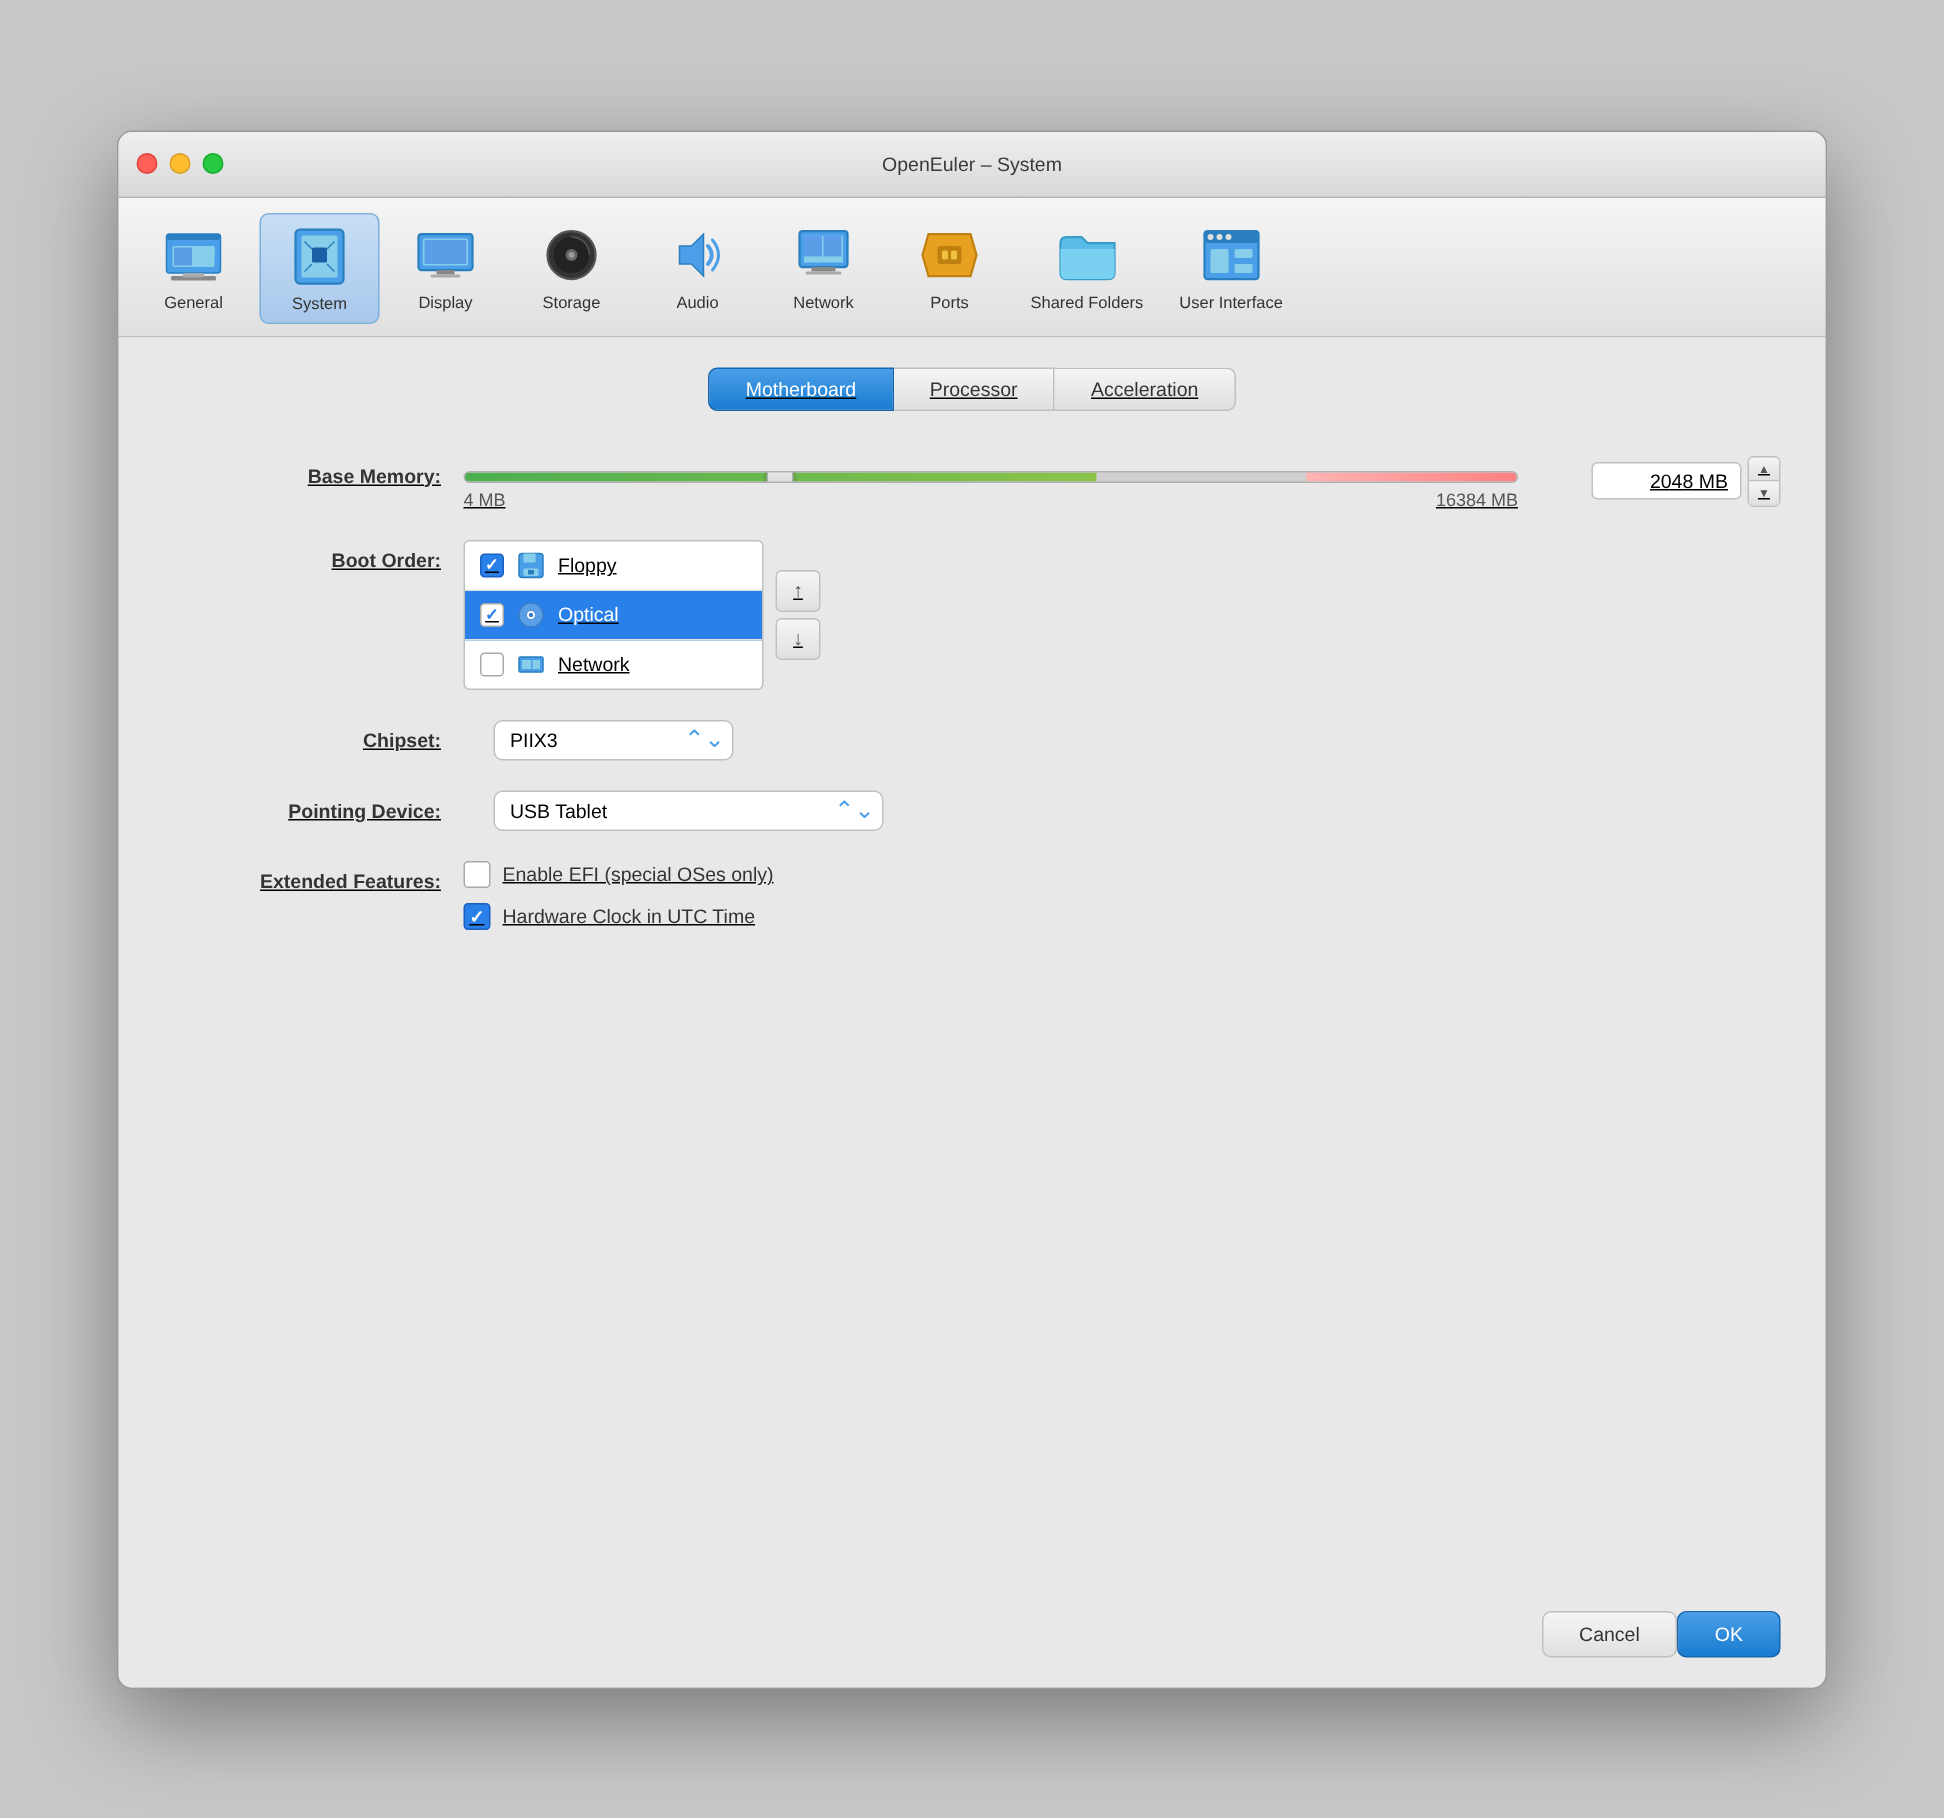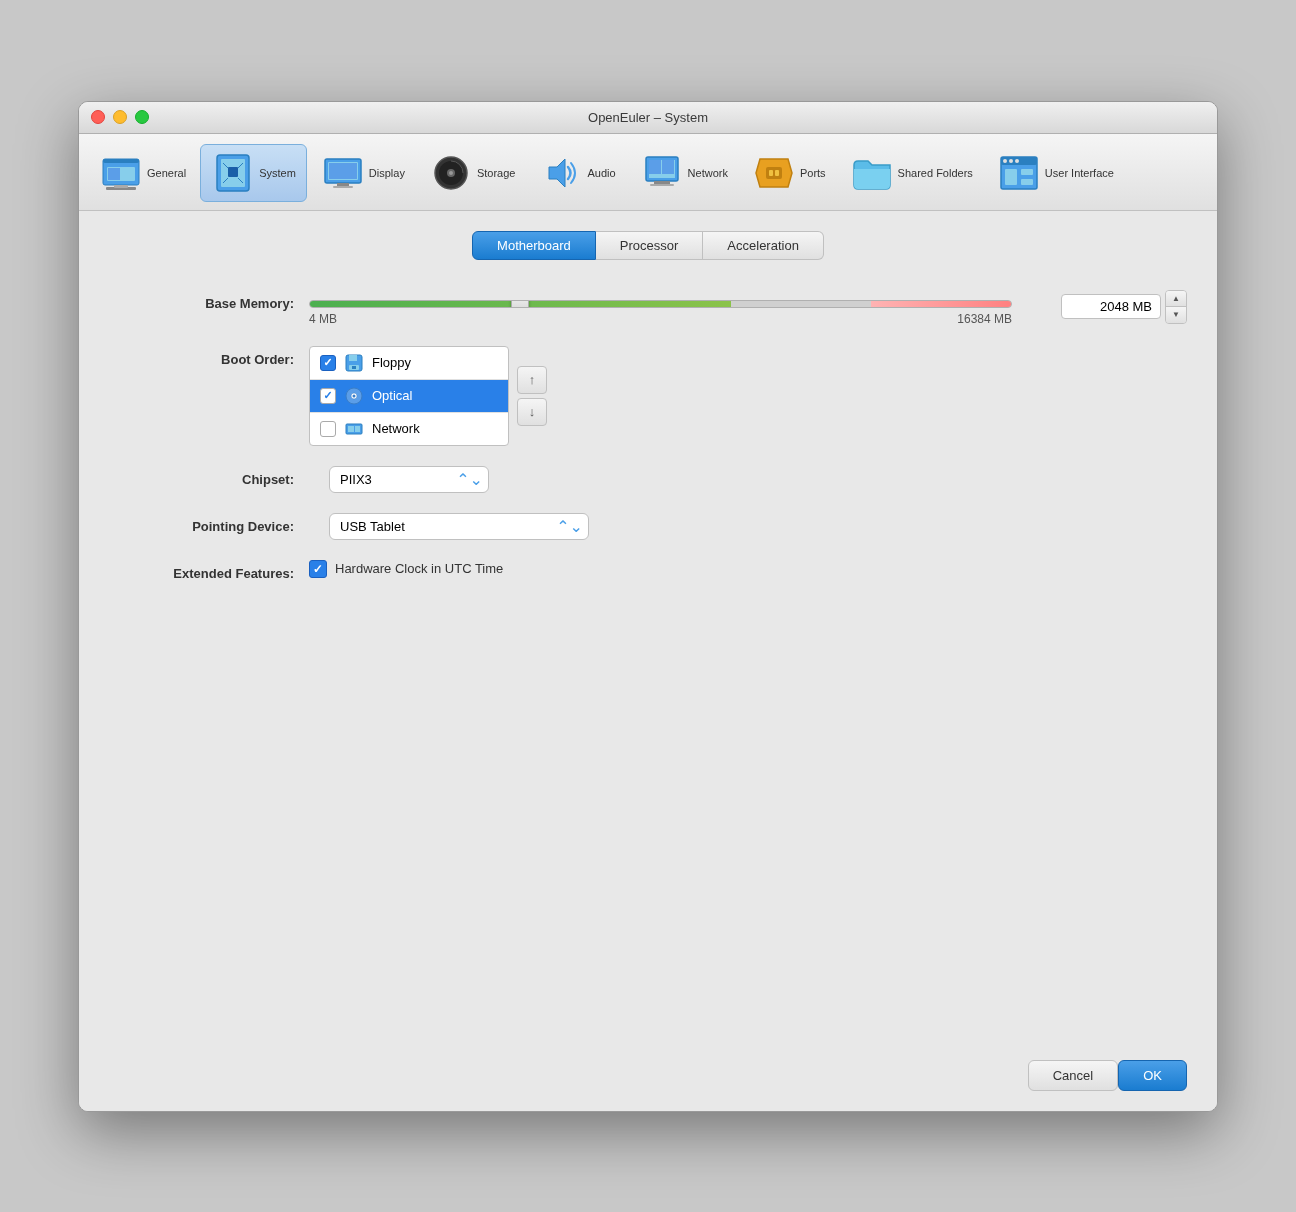--- a/index.html
+++ b/index.html
@@ -19,21 +19,21 @@
       background: #ebebeb;
       border-radius: 10px;
       box-shadow: 0 20px 60px rgba(0,0,0,0.4);
       overflow: hidden;
       border: 1px solid #999;
     }
 
     
     .titlebar {
       background: linear-gradient(to bottom, #f0f0f0, #d8d8d8);
-      height: 32px;
+      height: 44px;
       display: flex;
       align-items: center;
       justify-content: center;
       position: relative;
       border-bottom: 1px solid #b0b0b0;
     }
 
     .titlebar-buttons {
       position: absolute;
       left: 12px;
@@ -64,21 +64,21 @@
     .toolbar {
       background: linear-gradient(to bottom, #f5f5f5, #e0e0e0);
       padding: 10px 10px 8px;
       display: flex;
       gap: 4px;
       border-bottom: 1px solid #c0c0c0;
     }
 
     .toolbar-item {
       display: flex;
-      flex-direction: row;
+      flex-direction: column;
       align-items: center;
       padding: 6px 10px;
       border-radius: 6px;
       cursor: pointer;
       min-width: 80px;
       gap: 4px;
     }
 
     .toolbar-item.active {
       background: linear-gradient(to bottom, #c8dff5, #a8c8ec);
@@ -98,20 +98,21 @@
       color: #333;
       text-align: center;
     }
 
     
     .content {
       background: #e8e8e8;
       padding: 20px 30px 80px;
       min-height: 900px;
       position: relative;
+      text-decoration: underline;
     }
 
     
     .tabs {
       display: flex;
       justify-content: center;
       gap: 0;
       margin-bottom: 30px;
     }
 
@@ -718,20 +719,24 @@
           </select>
           <span class="select-arrow" style="color:#4a9fe8;">⌃⌄</span>
         </div>
       </div>
     </div>
 
     <div class="form-row">
       <div class="form-label">Extended Features:</div>
       <div class="form-control">
         <div class="checkbox-row">
+          <div class="checkbox-box"></div>
+          <span class="checkbox-label">Enable EFI (special OSes only)</span>
+        </div>
+        <div class="checkbox-row">
           <div class="checkbox-box checked"></div>
           <span class="checkbox-label">Hardware Clock in UTC Time</span>
         </div>
       </div>
     </div>
 
     <div class="bottom-buttons">
       <button class="btn btn-cancel">Cancel</button>
       <button class="btn btn-ok">OK</button>
     </div>

